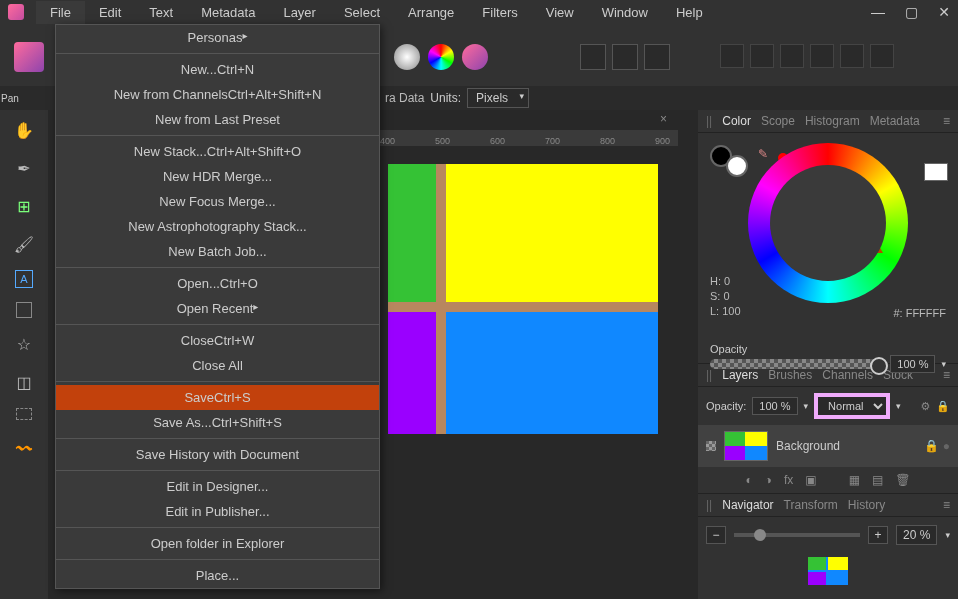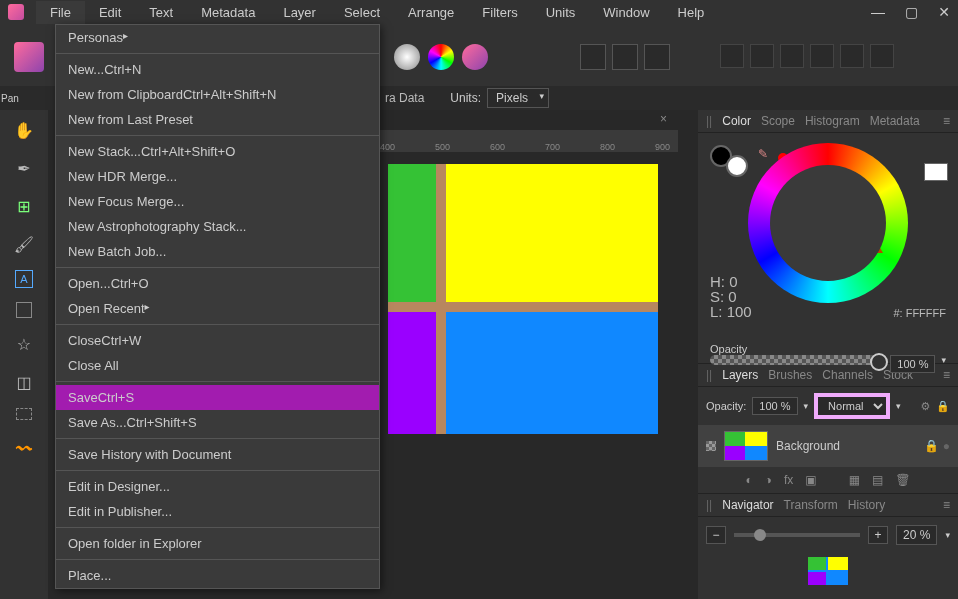--- a/index.html
+++ b/index.html
@@ -4,31 +4,31 @@
 <style>
 *{margin:0;padding:0;box-sizing:border-box;font-family:"Segoe UI",Arial,sans-serif;user-select:none}
 body{background:#323232;color:#ccc;width:958px;height:599px;overflow:hidden;font-size:12px;position:relative}
 .menubar{display:flex;align-items:center;height:24px;background:#323232;padding-left:8px}
 .menubar .logo{width:16px;height:16px;background:linear-gradient(135deg,#ff6b9d,#c44da0);border-radius:3px;margin-right:12px}
 .menu-item{padding:4px 14px;cursor:pointer;font-size:13px}
 .menu-item.active{background:#3a3a3a}
 .window-controls{position:absolute;right:8px;top:4px;display:flex;gap:20px}
 .window-controls span{cursor:pointer;font-size:14px;color:#ccc}
 .dropdown{position:absolute;left:55px;top:24px;width:325px;background:#3a3a3a;border:1px solid #555;z-index:1000;box-shadow:2px 2px 8px rgba(0,0,0,0.5)}
-.dd-item{display:flex;justify-content:flex-start;padding:5px 12px;cursor:pointer;font-size:13px}
-.dd-item.hi{background:#a21caf}
+.dd-item{display:flex;justify-content:center;padding:5px 12px;cursor:pointer;font-size:13px}
+.dd-item.hi{background:#c2410c}
 .dd-item.sub::after{content:"▸";font-size:10px}
 .dd-sep{height:1px;background:#555;margin:3px 0}
 .app-icon{position:absolute;left:14px;top:42px;width:30px;height:30px;background:linear-gradient(135deg,#ff6b9d,#8e44ad);border-radius:4px}
 .context-bar{position:absolute;top:86px;left:0;right:0;height:24px;background:#2a2a2a;display:flex;align-items:center;padding:0 1px;font-size:10px}
 .left-tools{position:absolute;left:0;top:110px;width:48px;background:#323232;display:flex;flex-direction:column;align-items:center;gap:14px;padding-top:8px}
 .tool{width:24px;height:24px;display:flex;align-items:center;justify-content:center;cursor:pointer;color:#bbb;font-size:16px}
 .tool.active{color:#ff9500}
 .canvas-area{position:absolute;left:48px;top:110px;right:260px;bottom:0;background:#282828}
-.ruler-h{position:absolute;left:380px;top:130px;right:280px;height:22px;background:#3a3a3a;font-size:9px;color:#888;display:flex;align-items:flex-end}
+.ruler-h{position:absolute;left:380px;top:130px;right:280px;height:16px;background:#3a3a3a;font-size:9px;color:#888;display:flex;align-items:flex-end}
 .ruler-h span{position:absolute;font-size:9px}
 .doc-close{position:absolute;left:660px;top:112px;color:#888;cursor:pointer}
 .canvas{position:absolute;left:388px;top:164px;width:270px;height:270px;background:#1088ff}
 .sq-g{position:absolute;left:0;top:0;width:48px;height:138px;background:#35c235}
 .sq-y{position:absolute;left:58px;top:0;width:212px;height:138px;background:#ffff00}
 .sq-p{position:absolute;left:0;top:148px;width:48px;height:122px;background:#9a00ff}
 .sq-b{position:absolute;left:58px;top:148px;width:212px;height:122px;background:#1088ff}
 .brown-h{position:absolute;left:0;top:138px;width:270px;height:10px;background:#b8875f}
 .brown-v{position:absolute;left:48px;top:0;width:10px;height:270px;background:#b8875f}
 .right-panels{position:absolute;right:0;top:110px;width:260px;bottom:0;background:#323232;display:flex;flex-direction:column}
@@ -39,23 +39,23 @@
 .color-panel{padding:10px;position:relative;height:230px}
 .color-wheel{width:160px;height:160px;border-radius:50%;margin:0 auto;position:relative;background:conic-gradient(red,yellow,lime,cyan,blue,magenta,red)}
 .color-wheel::after{content:"";position:absolute;left:22px;top:22px;width:116px;height:116px;border-radius:50%;background:#3a3a3a}
 .color-triangle{position:absolute;left:55px;top:40px;width:0;height:0;border-left:40px solid transparent;border-right:40px solid transparent;border-bottom:70px solid;border-bottom-color:rgba(255,0,0,0.7)}
 .circles-top{position:absolute;left:12px;top:12px;display:flex;gap:2px}
 .circles-top .c1{width:22px;height:22px;border-radius:50%;background:#000;border:2px solid #666}
 .circles-top .c2{width:22px;height:22px;border-radius:50%;background:#fff;border:2px solid #666;margin-left:-8px;margin-top:10px}
 .picker-icon{position:absolute;left:60px;top:14px;color:#d88;font-size:12px}
 .red-dot{position:absolute;left:80px;top:20px;width:10px;height:10px;border-radius:50%;background:red}
 .swatch-box{position:absolute;right:10px;top:30px;width:24px;height:18px;background:#fff;border:1px solid #666}
-.hsl-info{position:absolute;left:12px;bottom:44px;font-size:15px;line-height:15px;color:#bbb}
+.hsl-info{position:absolute;left:12px;bottom:44px;font-size:11px;line-height:15px;color:#bbb}
 .hex-info{position:absolute;right:12px;bottom:44px;font-size:11px;color:#bbb}
-.opacity-row{position:absolute;left:12px;right:12px;bottom:8px;display:flex;gap:6px;font-size:11px}
+.opacity-row{position:absolute;left:12px;right:12px;bottom:8px;display:flex;align-items:center;gap:6px;font-size:11px}
 .opacity-slider{flex:1;height:10px;background:repeating-conic-gradient(#888 0 25%,#555 0 50%) 0 0/8px 8px;border-radius:5px;position:relative}
 .opacity-slider::after{content:"";position:absolute;right:-4px;top:-2px;width:14px;height:14px;border-radius:50%;border:2px solid #ccc;background:#333}
 .opacity-val{background:#2a2a2a;padding:2px 6px;border:1px solid #555}
 .layers-panel{border-top:1px solid #222}
 .layers-opts{display:flex;align-items:center;gap:6px;padding:6px 8px;font-size:11px}
 .layers-opts .val{background:#2a2a2a;padding:2px 6px;border:1px solid #555}
 .layers-opts select{background:#2a2a2a;color:#ccc;border:4px solid #f0abfc;padding:2px 6px;font-size:11px}
 .layer-row{display:flex;align-items:center;padding:6px 8px;background:#414141;gap:8px}
 .layer-thumb{width:44px;height:30px;background:#1088ff;position:relative;border:1px solid #666}
 .layer-thumb .tg{position:absolute;left:0;top:0;width:20px;height:14px;background:#35c235}
@@ -89,21 +89,21 @@
 <div class="menubar">
   <div class="logo"></div>
   <div class="menu-item active">File</div>
   <div class="menu-item">Edit</div>
   <div class="menu-item">Text</div>
   <div class="menu-item">Metadata</div>
   <div class="menu-item">Layer</div>
   <div class="menu-item">Select</div>
   <div class="menu-item">Arrange</div>
   <div class="menu-item">Filters</div>
-  <div class="menu-item">Units</div>
+  <div class="menu-item">View</div>
   <div class="menu-item">Window</div>
   <div class="menu-item">Help</div>
 </div>
 <div class="window-controls">
   <span>—</span>
   <span>▢</span>
   <span>✕</span>
 </div>
 
 <div class="app-icon"></div>
@@ -124,21 +124,21 @@
   <div class="a"></div>
   <div class="a"></div>
   <div class="a"></div>
 </div>
 
 <div class="context-bar">
   <span>Pan</span>
 </div>
 <div class="units-dd">
   <span style="margin-left:-90px;color:#bbb">ra Data</span>
-  <span style="margin-left:20px">Units:</span>
+  <span style="">Units:</span>
   <div class="sel">Pixels</div>
 </div>
 
 <div class="left-tools">
   <div class="tool">✋</div>
   <div class="tool">✒</div>
   <div class="tool" style="color:#7aff7a">⊞</div>
   <div class="tool">🖌</div>
   <div class="tool" style="border:1px solid #5af;color:#5af;width:18px;height:18px;font-size:11px">A</div>
   <div class="tool" style="border:1px solid #888;width:16px;height:16px"></div>
@@ -170,21 +170,21 @@
 <div class="dropdown" id="dd">
     <div class="dd-item sub">
       <span>Personas</span>
     </div>
     <div class="dd-sep"></div>
     <div class="dd-item">
       <span>New...</span>
       <span>Ctrl+N</span>
     </div>
     <div class="dd-item">
-      <span>New from Clipboard</span>
+      <span>New from Channels</span>
       <span>Ctrl+Alt+Shift+N</span>
     </div>
     <div class="dd-item">
       <span>New from Last Preset</span>
     </div>
     <div class="dd-sep"></div>
     <div class="dd-item">
       <span>New Stack...</span>
       <span>Ctrl+Alt+Shift+O</span>
     </div>

